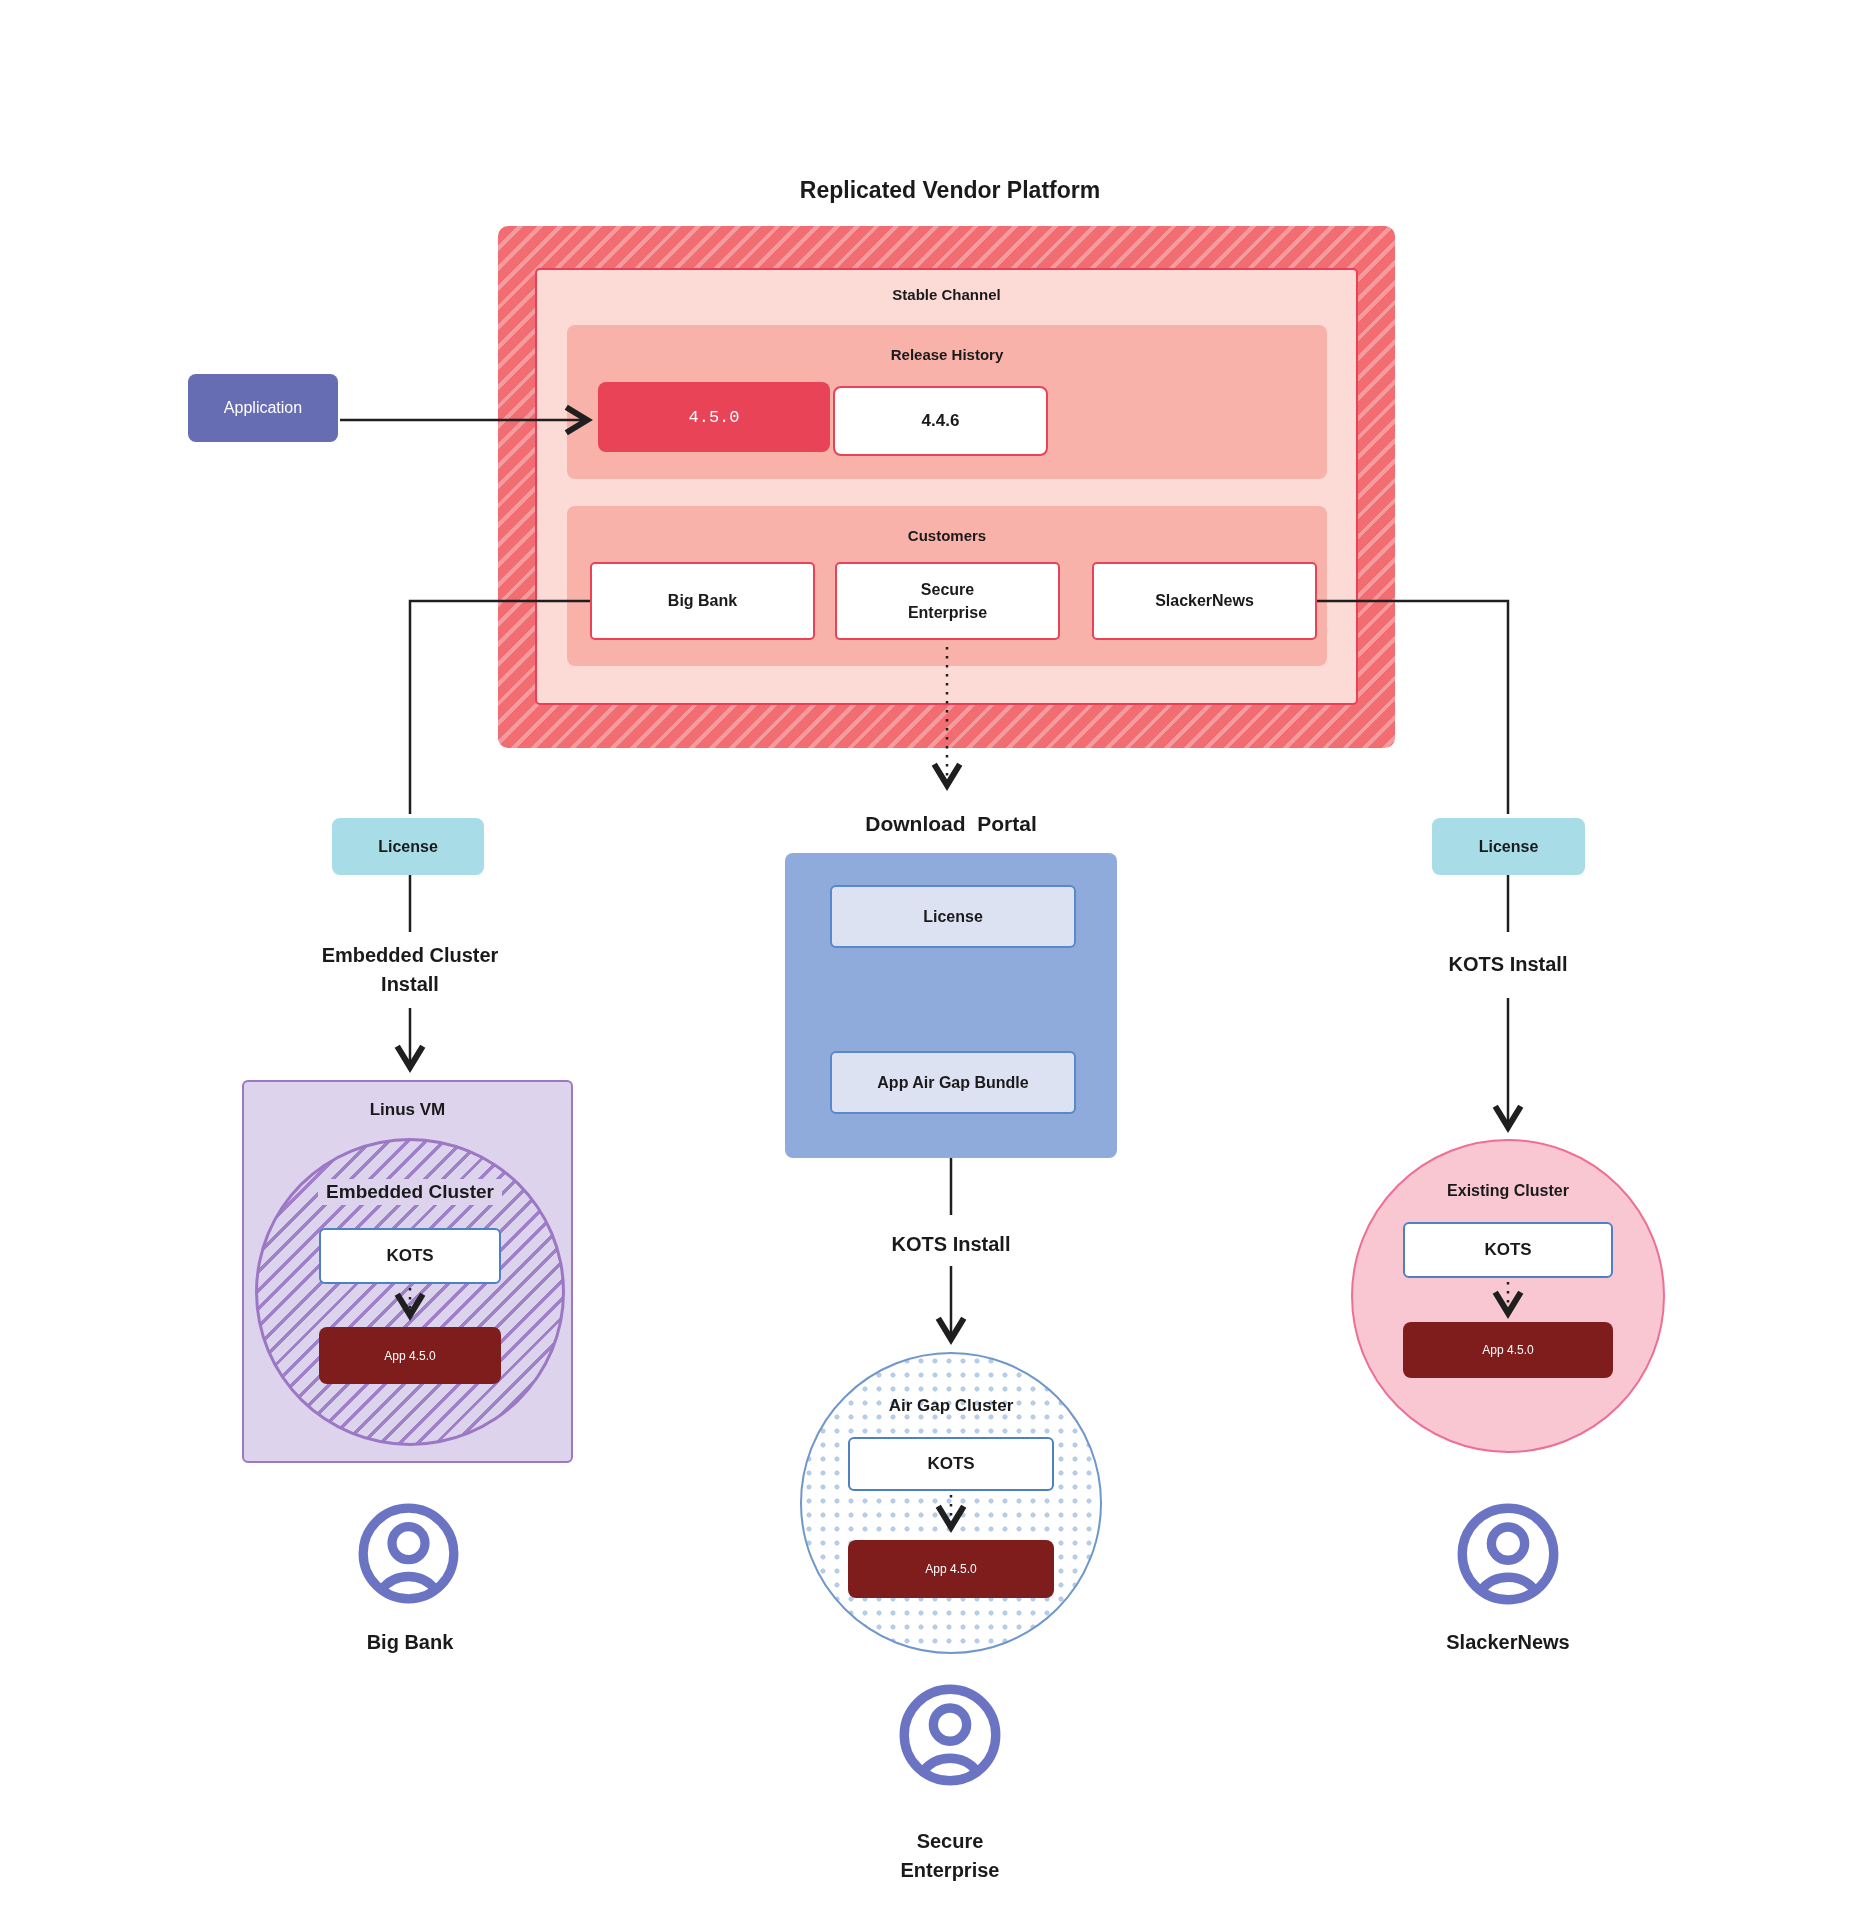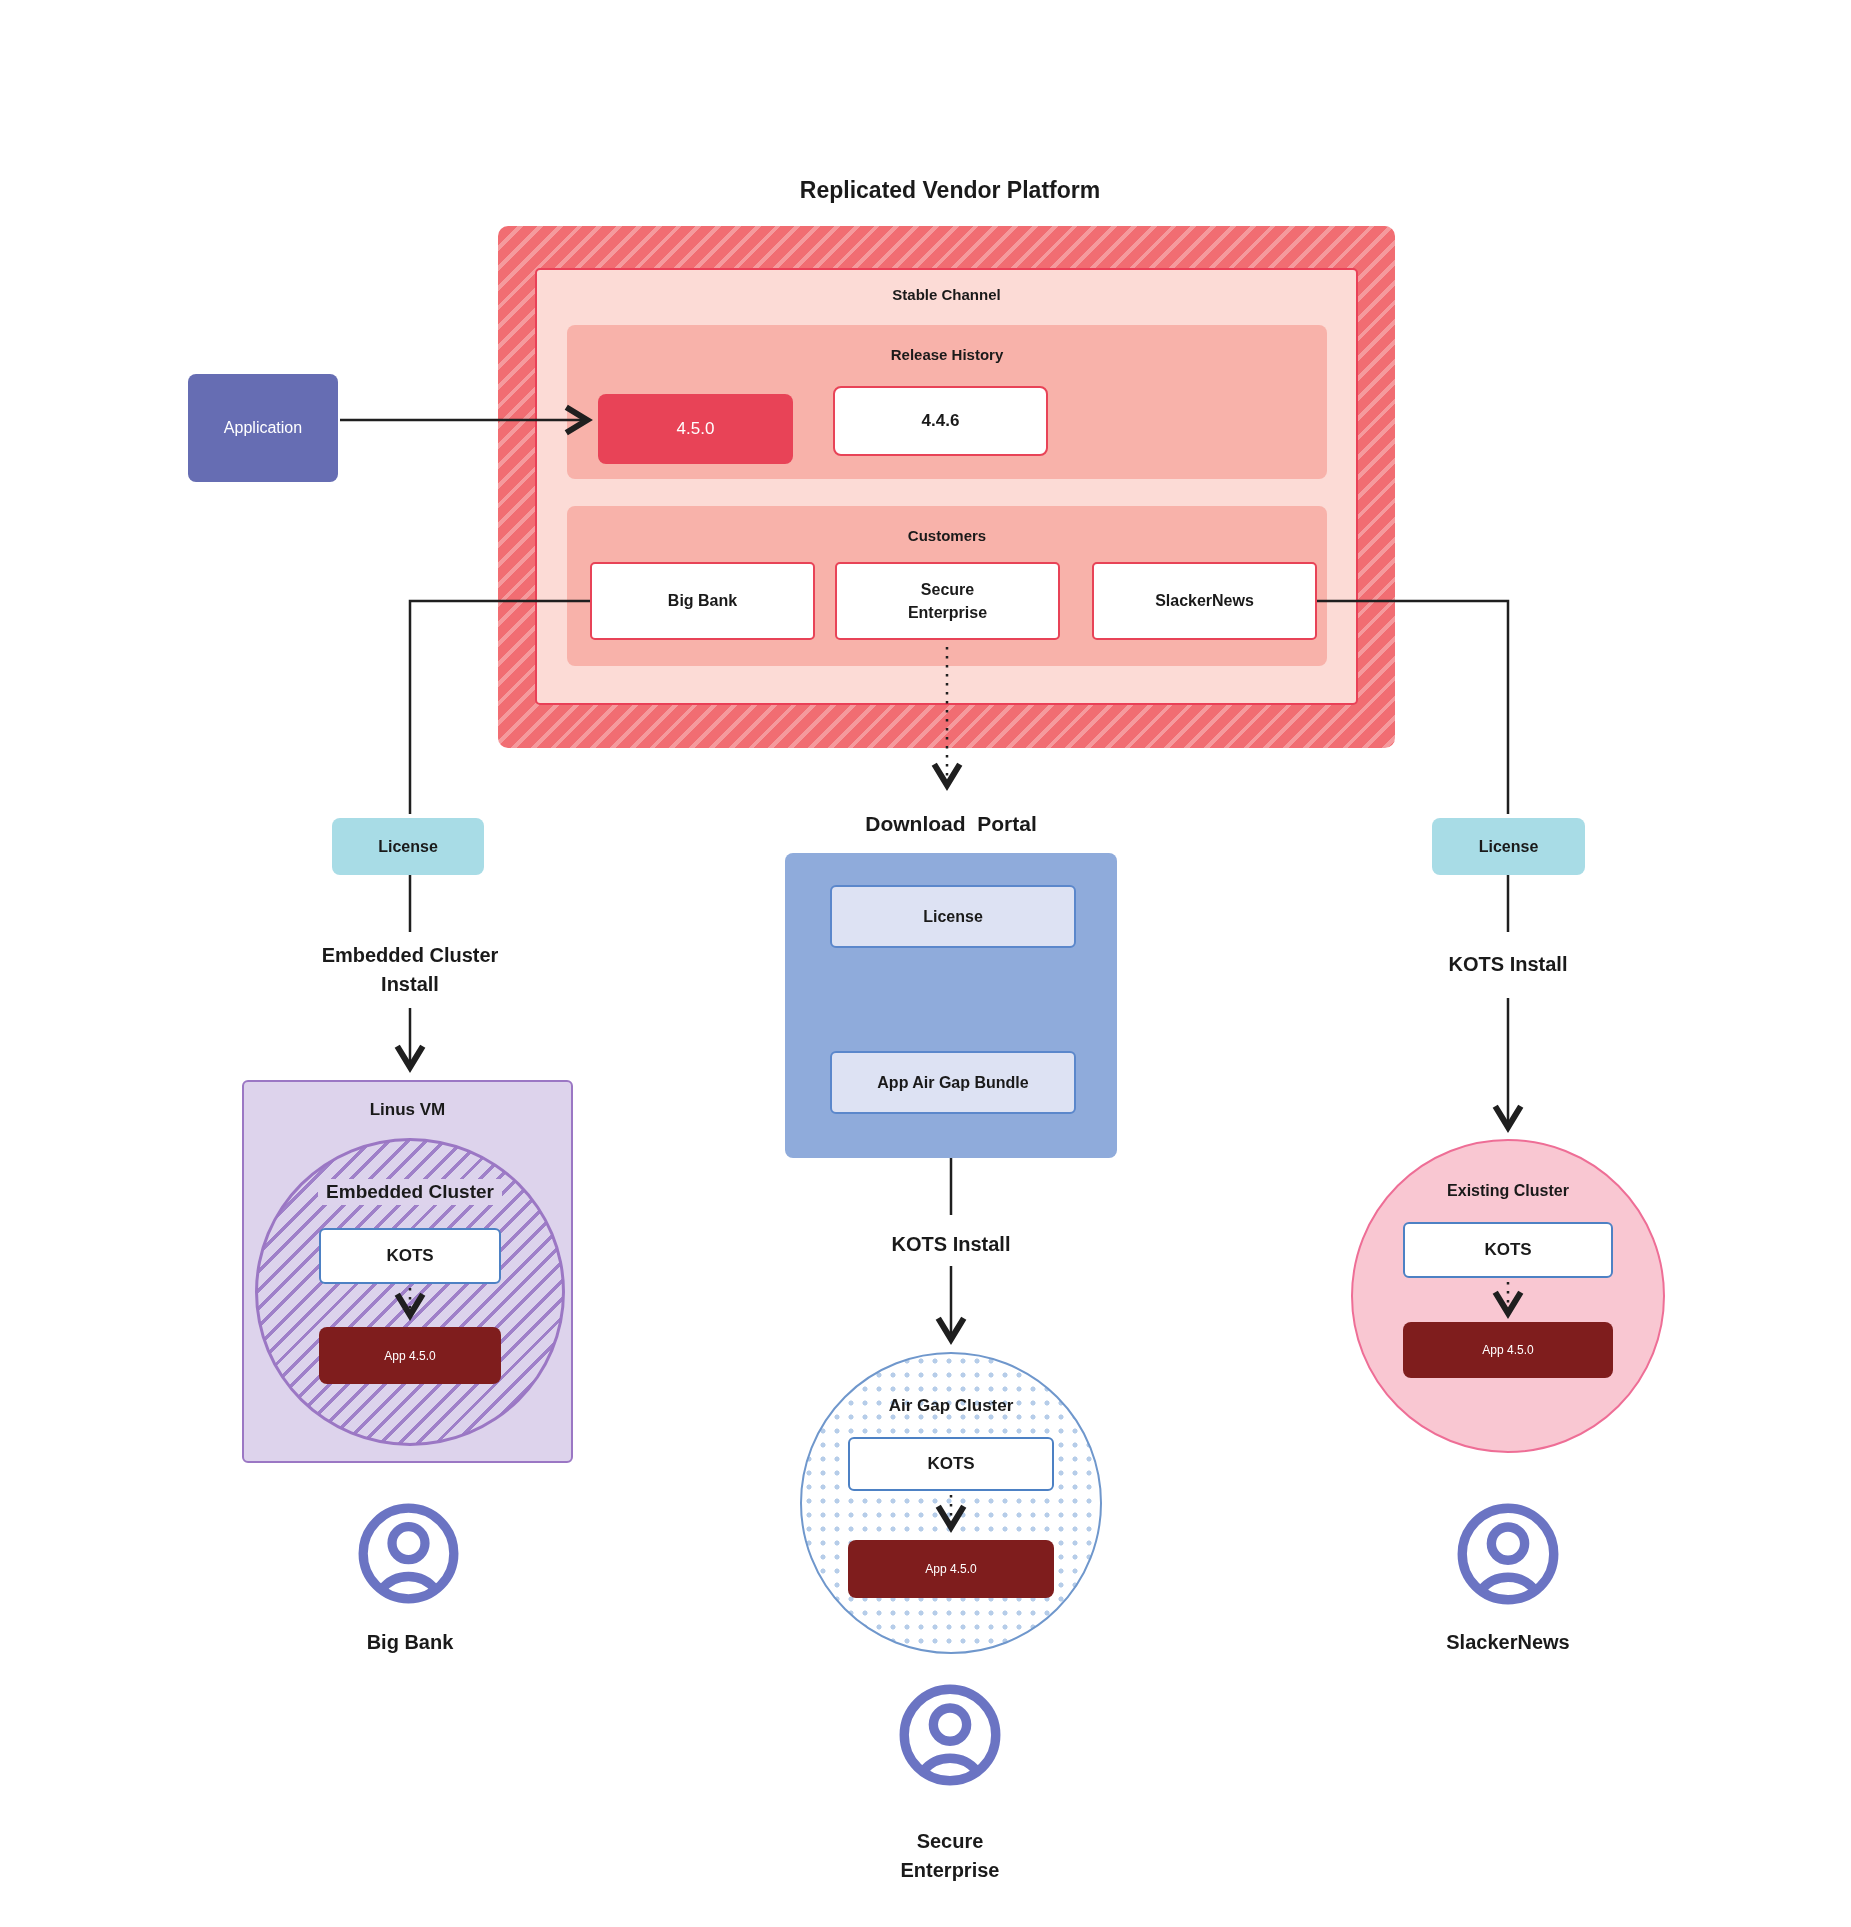--- a/index.html
+++ b/index.html
@@ -69,32 +69,32 @@
 
   <div class="abs title center" style="left:500px;top:172px;width:900px;height:36px;">Replicated Vendor Platform</div>
 
   <div class="abs outer-hatch" style="left:498px;top:226px;width:897px;height:522px;"></div>
 
   <div class="abs stable-box" style="left:535px;top:268px;width:823px;height:437px;"></div>
   <div class="abs band-label center" style="left:535px;top:283px;width:823px;height:22px;">Stable Channel</div>
 
   <div class="abs sub-band" style="left:567px;top:325px;width:760px;height:154px;"></div>
   <div class="abs band-label center" style="left:567px;top:343px;width:760px;height:22px;">Release History</div>
-  <div class="abs rel-highlight center" style="left:598px;top:394px;width:195px;height:70px;">4.5.0</div>
+  <div class="abs rel-highlight center" style="left:598px;top:382px;width:232px;height:70px;font-family:Liberation Mono, monospace;">4.5.0</div>
   <div class="abs rel-plain center" style="left:833px;top:386px;width:215px;height:70px;">4.4.6</div>
 
   <div class="abs sub-band" style="left:567px;top:506px;width:760px;height:160px;"></div>
   <div class="abs band-label center" style="left:567px;top:524px;width:760px;height:22px;">Customers</div>
   <div class="abs cust-box center" style="left:590px;top:562px;width:225px;height:78px;">Big Bank</div>
   <div class="abs cust-box center narrow" style="left:835px;top:562px;width:225px;height:78px;">
     <span>Secure Enterprise</span>
   </div>
   <div class="abs cust-box center" style="left:1092px;top:562px;width:225px;height:78px;">SlackerNews</div>
 
-  <div class="abs app-box center" style="left:188px;top:374px;width:150px;height:108px;">Application</div>
+  <div class="abs app-box center" style="left:188px;top:374px;width:150px;height:68px;">Application</div>
 
   <div class="abs license-box center" style="left:332px;top:818px;width:152px;height:57px;">License</div>
   <div class="abs flow-label center narrow-wide" style="left:300px;top:938px;width:220px;height:64px;">
     <span>Embedded Cluster Install</span>
   </div>
   <div class="abs linusvm-box" style="left:242px;top:1080px;width:331px;height:383px;"></div>
   <div class="abs lbl center" style="left:242px;top:1098px;width:331px;height:24px;font-size:17px;font-weight:700;">Linus VM</div>
   <div class="abs ec-circle" style="left:255px;top:1138px;width:310px;height:308px;"></div>
   <div class="abs center" style="left:285px;top:1178px;width:250px;height:28px;">
     <span class="circle-label ec-circle-label">Embedded Cluster</span>

